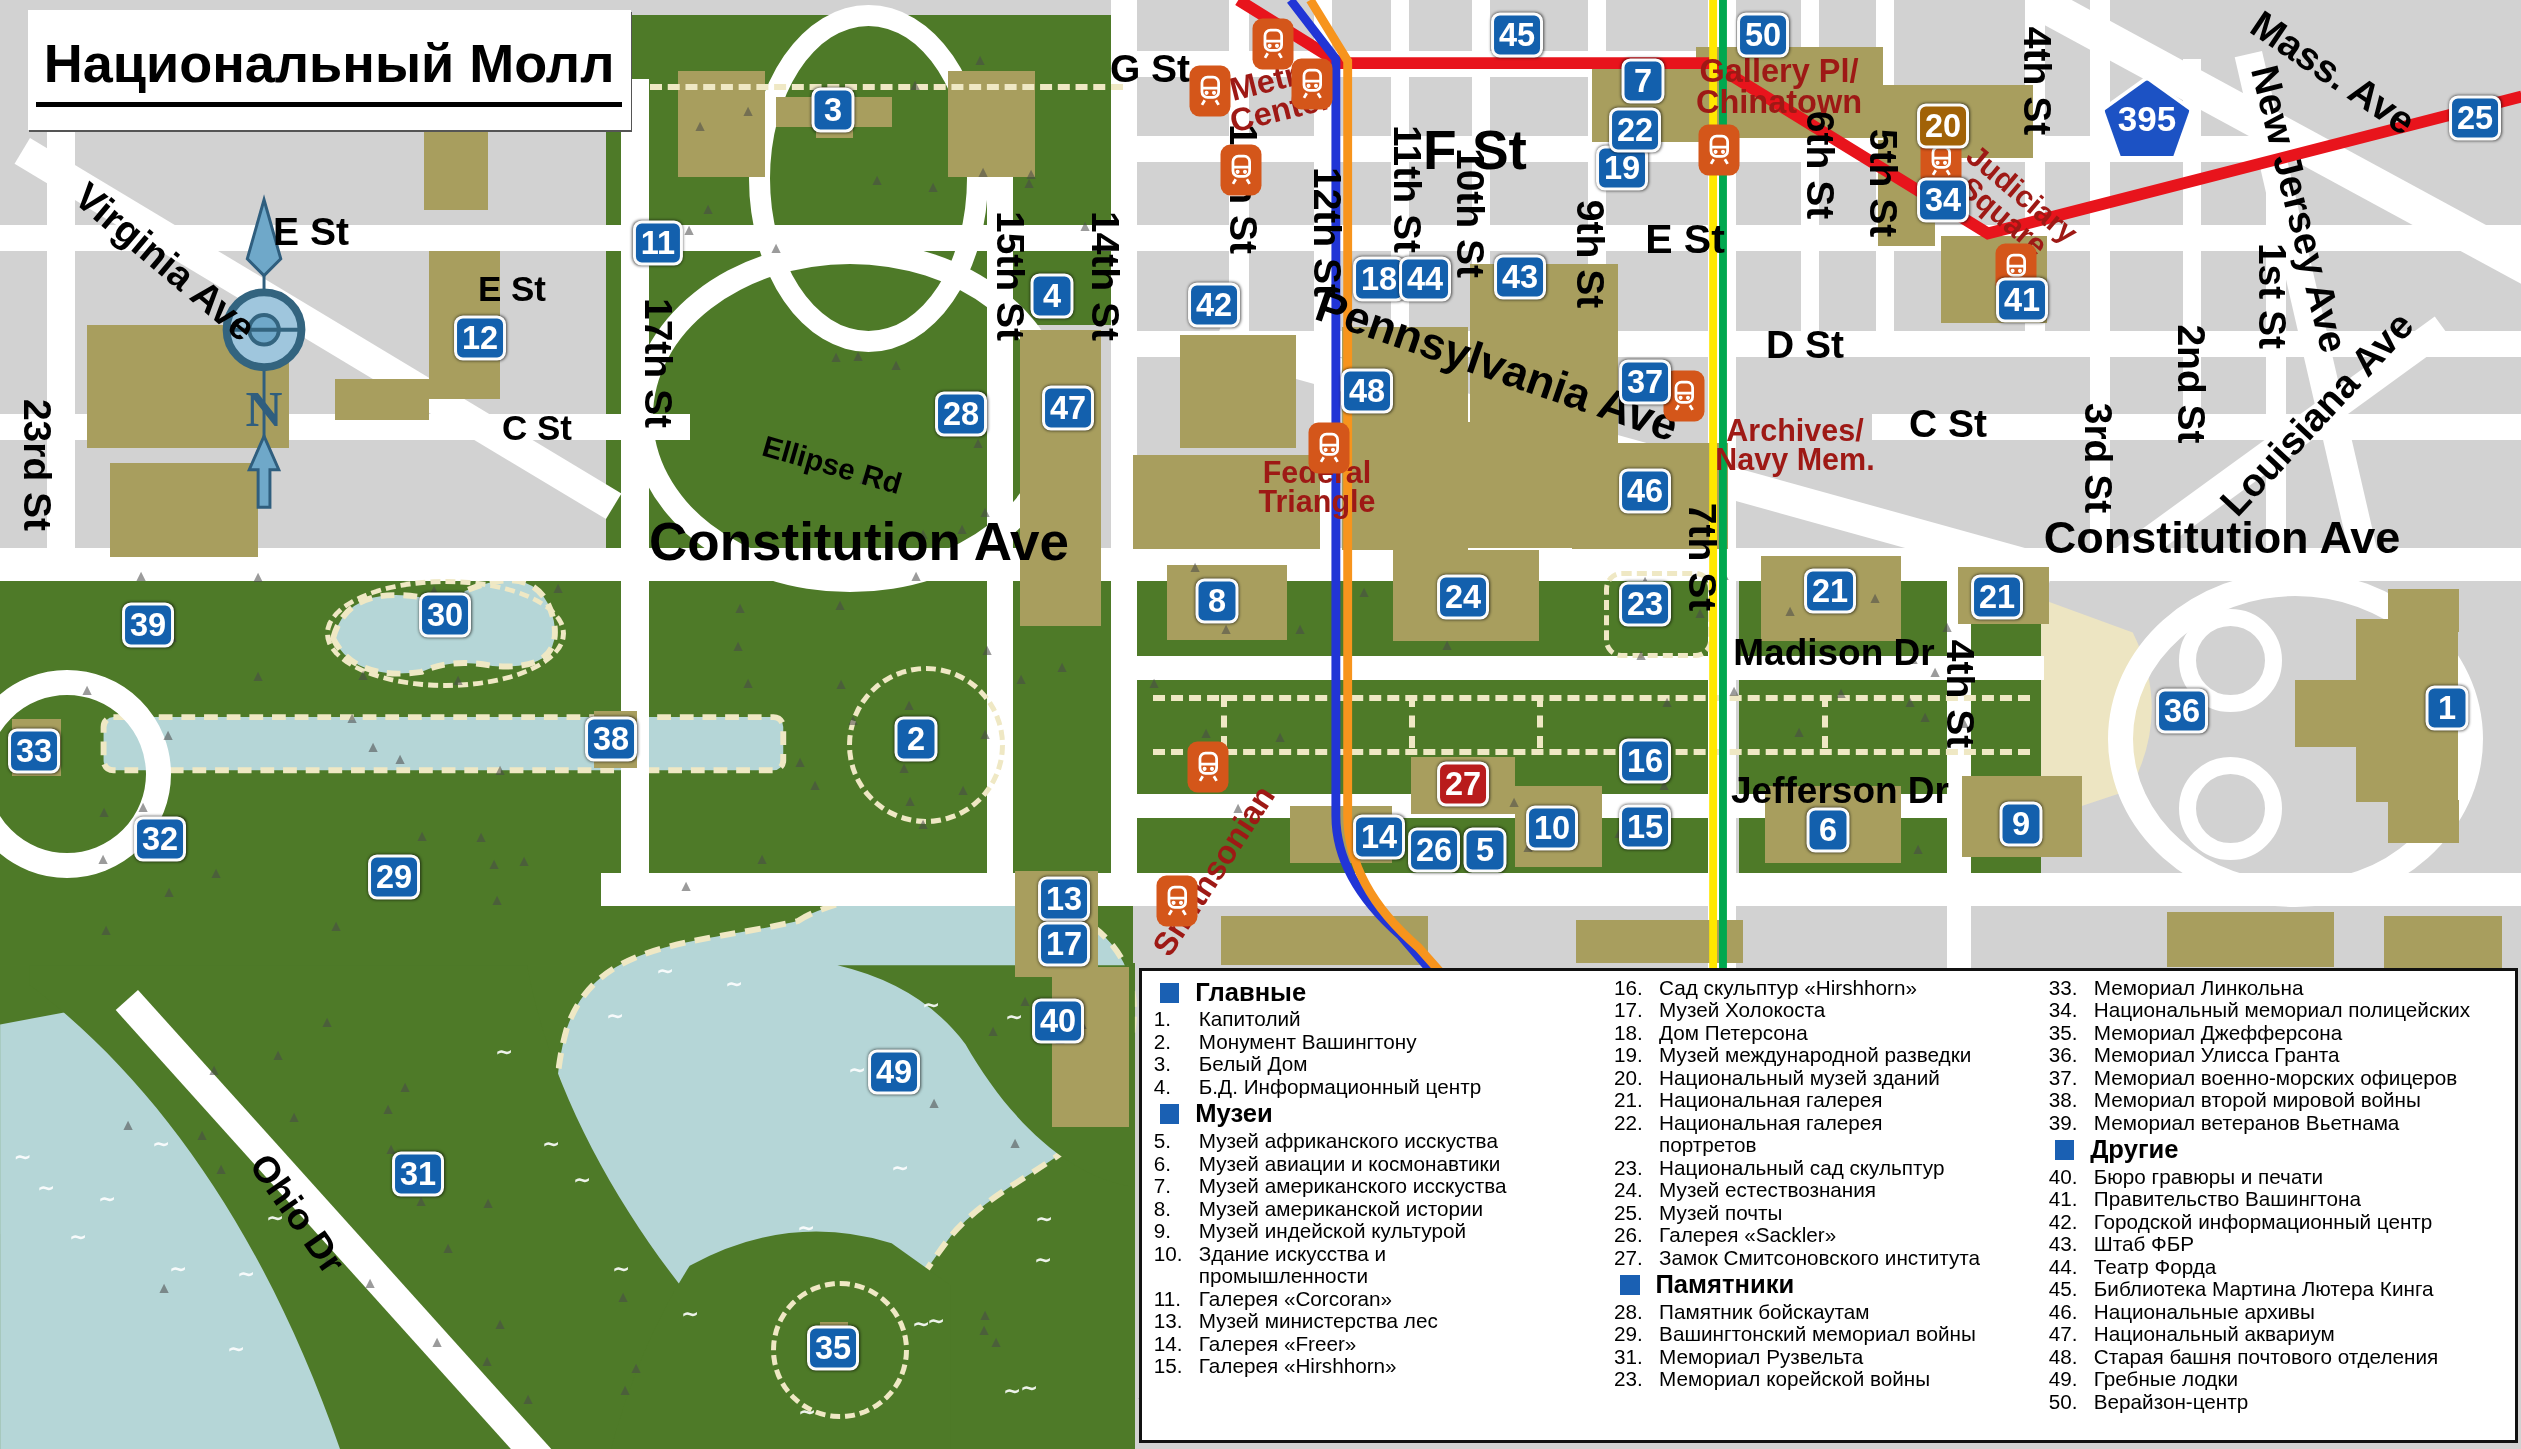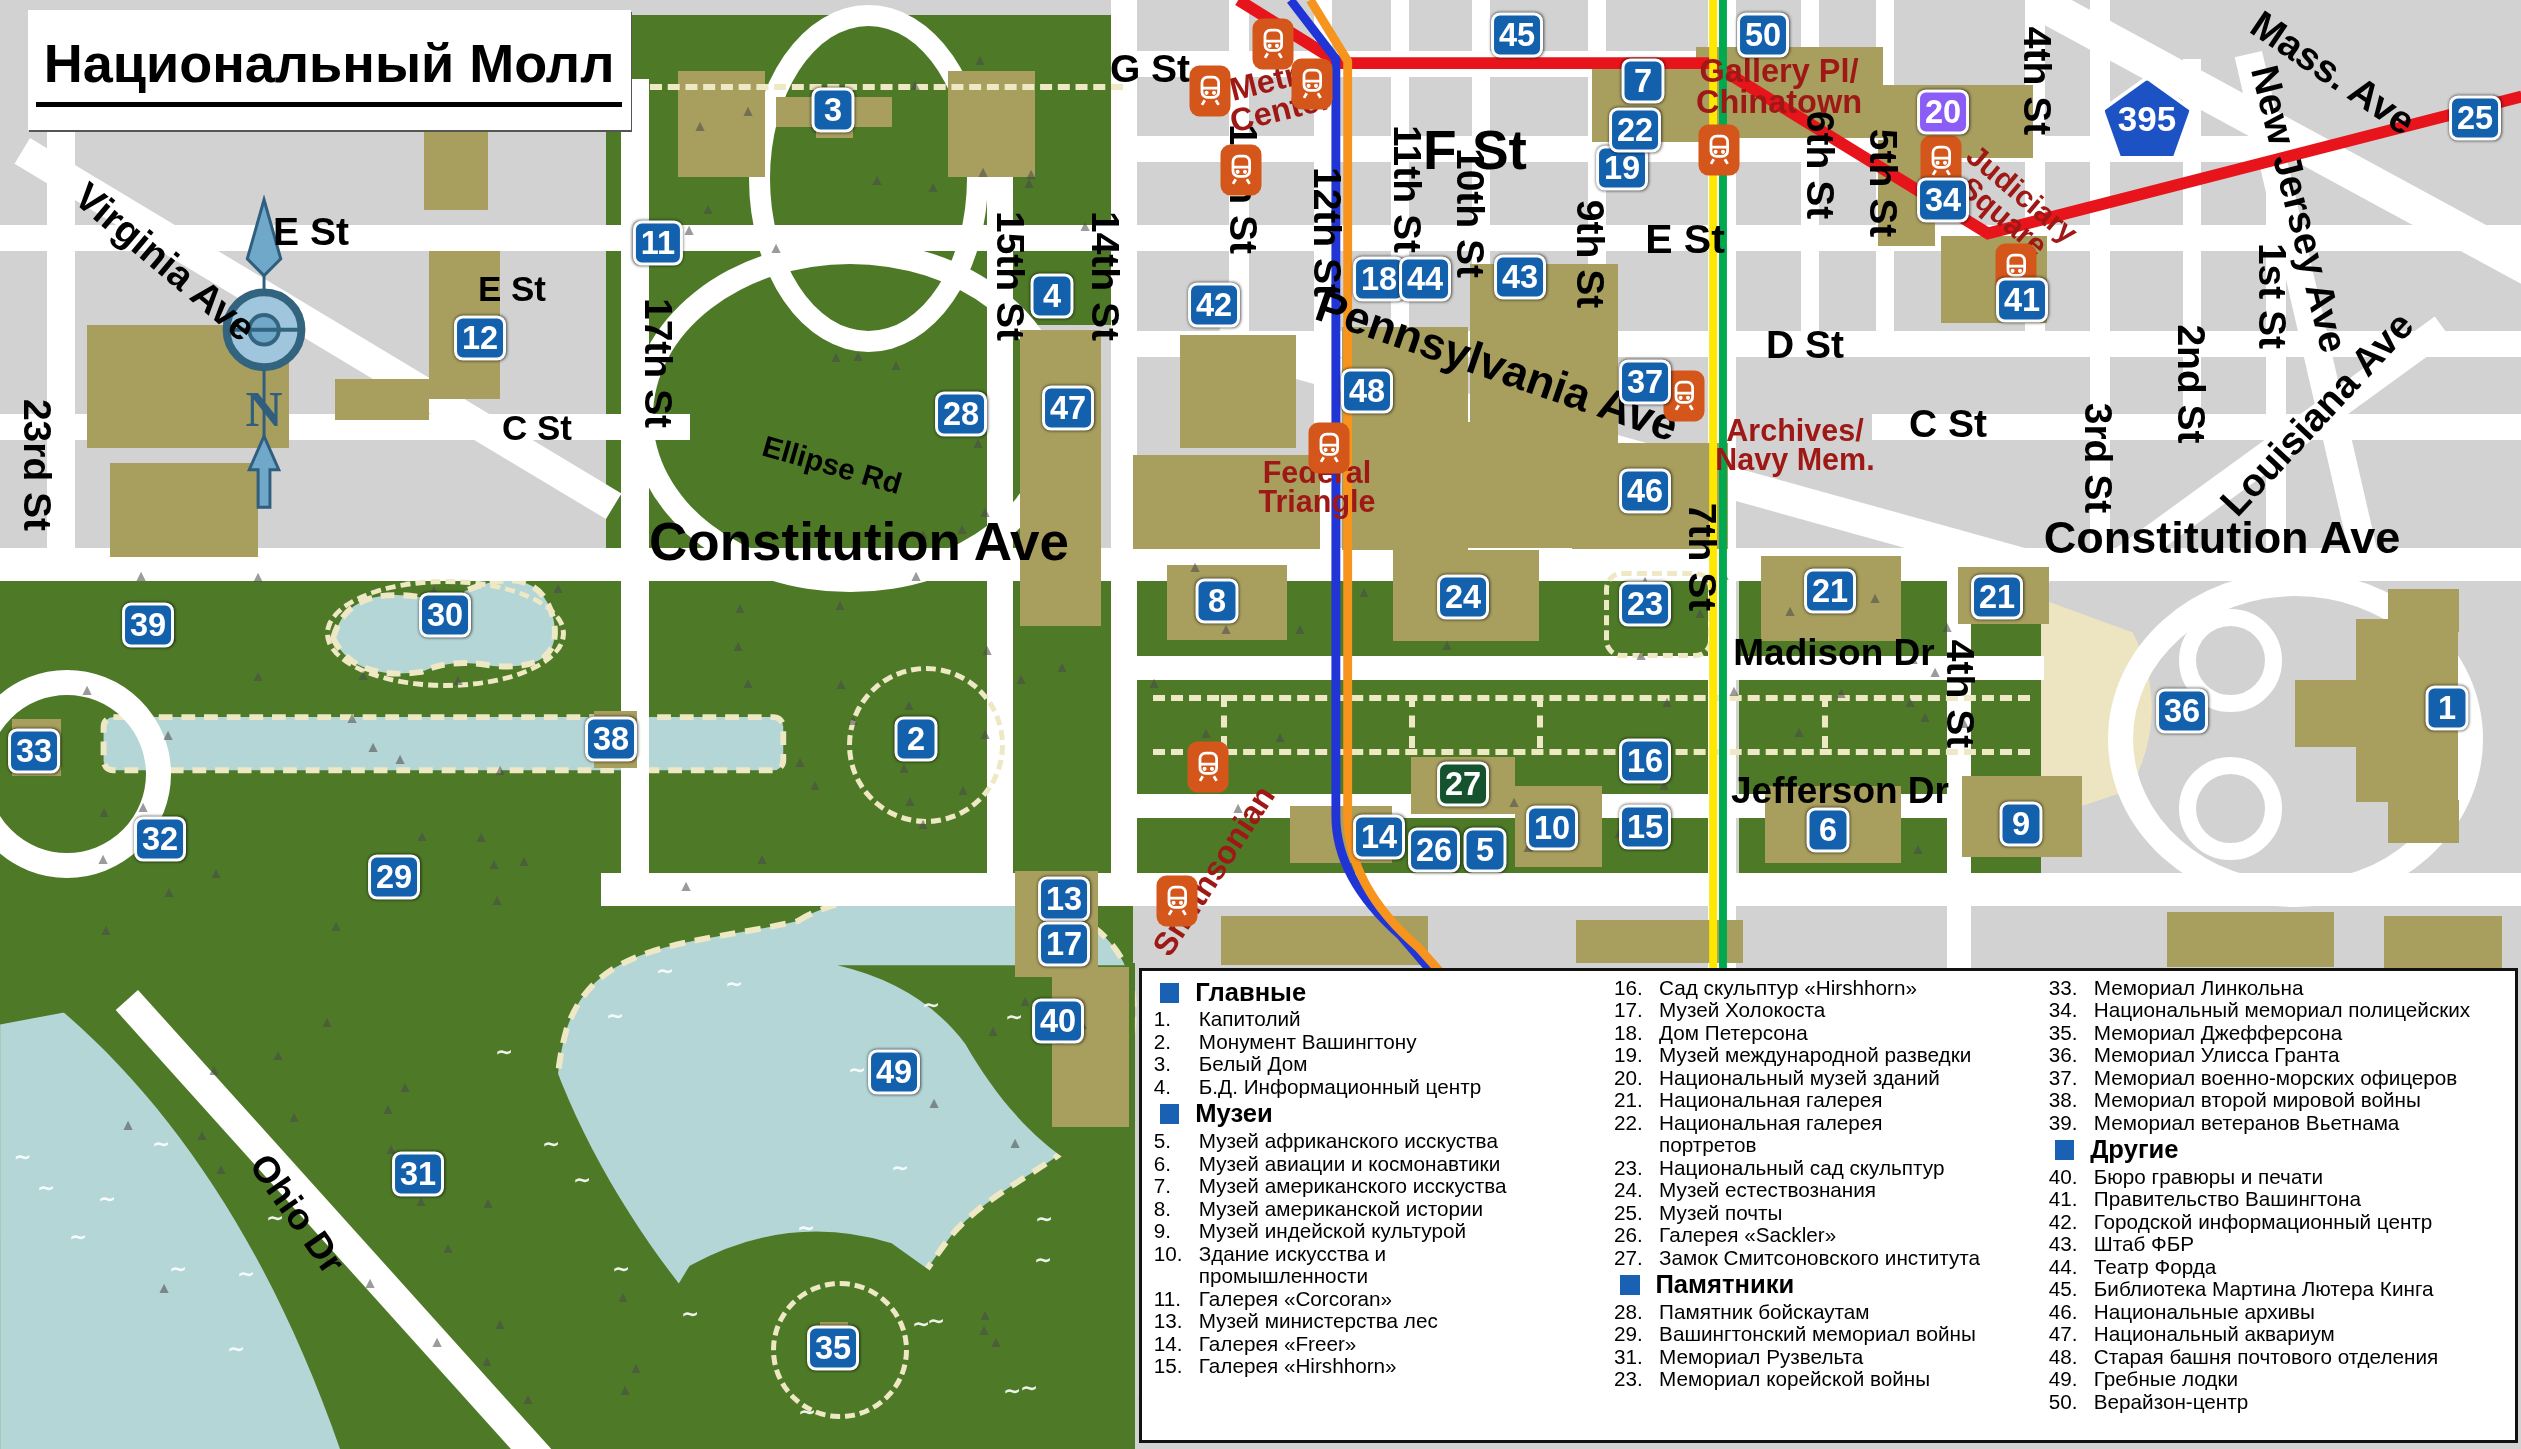--- a/index.html
+++ b/index.html
@@ -732,29 +732,29 @@
     <div class="marker" style="left: 1552px; top: 828px; background: rgb(19, 96, 173);">10</div>
     <div class="marker" style="left: 658px; top: 243px; background: rgb(19, 96, 173);">11</div>
     <div class="marker" style="left: 480px; top: 338px; background: rgb(19, 96, 173);">12</div>
     <div class="marker" style="left: 1064px; top: 899px; background: rgb(19, 96, 173);">13</div>
     <div class="marker" style="left: 1379px; top: 837px; background: rgb(19, 96, 173);">14</div>
     <div class="marker" style="left: 1645px; top: 827px; background: rgb(19, 96, 173);">15</div>
     <div class="marker" style="left: 1645px; top: 761px; background: rgb(19, 96, 173);">16</div>
     <div class="marker" style="left: 1064px; top: 944px; background: rgb(19, 96, 173);">17</div>
     <div class="marker" style="left: 1379px; top: 279px; background: rgb(19, 96, 173);">18</div>
     <div class="marker" style="left: 1622px; top: 168px; background: rgb(19, 96, 173);">19</div>
-    <div class="marker" style="left: 1943px; top: 112px; background: #8b5cf6;">20</div>
+    <div class="marker" style="left: 1943px; top: 126px; background: #a16207;">20</div>
     <div class="marker" style="left: 1830px; top: 591px; background: rgb(19, 96, 173);">21</div>
     <div class="marker" style="left: 1997px; top: 597px; background: rgb(19, 96, 173);">21</div>
     <div class="marker" style="left: 1635px; top: 130px; background: rgb(19, 96, 173);">22</div>
     <div class="marker" style="left: 1645px; top: 604px; background: rgb(19, 96, 173);">23</div>
     <div class="marker" style="left: 1463px; top: 597px; background: rgb(19, 96, 173);">24</div>
     <div class="marker" style="left: 2475px; top: 118px; background: rgb(19, 96, 173);">25</div>
     <div class="marker" style="left: 1434px; top: 850px; background: rgb(19, 96, 173);">26</div>
-    <div class="marker" style="left: 1463px; top: 784px; background: #14532d;">27</div>
+    <div class="marker" style="left: 1463px; top: 784px; background: #b91c1c;">27</div>
     <div class="marker" style="left: 961px; top: 414px; background: rgb(19, 96, 173);">28</div>
     <div class="marker" style="left: 394px; top: 877px; background: rgb(19, 96, 173);">29</div>
     <div class="marker" style="left: 445px; top: 615px; background: rgb(19, 96, 173);">30</div>
     <div class="marker" style="left: 418px; top: 1174px; background: rgb(19, 96, 173);">31</div>
     <div class="marker" style="left: 160px; top: 839px; background: rgb(19, 96, 173);">32</div>
     <div class="marker" style="left: 34px; top: 751px; background: rgb(19, 96, 173);">33</div>
     <div class="marker" style="left: 1943px; top: 200px; background: rgb(19, 96, 173);">34</div>
     <div class="marker" style="left: 833px; top: 1348px; background: rgb(19, 96, 173);">35</div>
     <div class="marker" style="left: 2182px; top: 711px; background: rgb(19, 96, 173);">36</div>
     <div class="marker" style="left: 1645px; top: 382px; background: rgb(19, 96, 173);">37</div>

